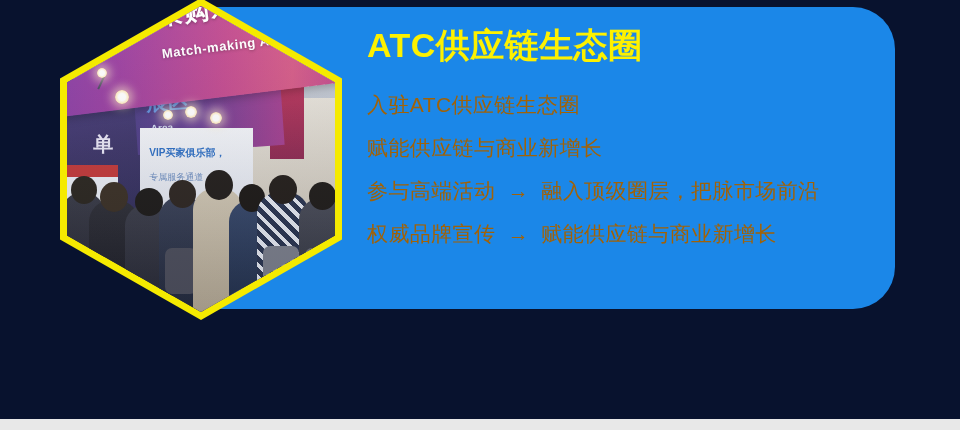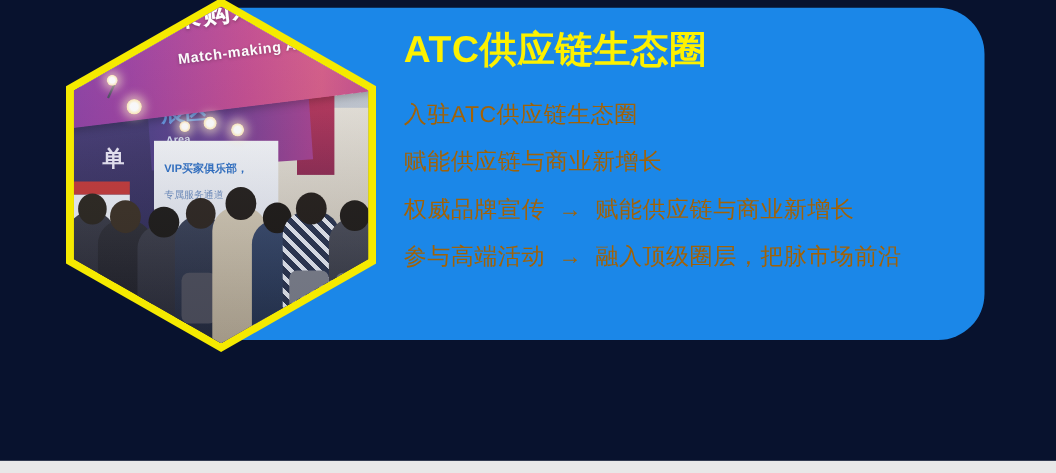--- a/index.html
+++ b/index.html
@@ -242,26 +242,26 @@
   <div class="text-col">
     <div class="headline">ATC供应链生态圈</div>
     <div class="lines">
       <div class="line">
         <span>入驻ATC供应链生态圈</span>
       </div>
       <div class="line">
         <span>赋能供应链与商业新增长</span>
       </div>
       <div class="line">
+        <span>参与高端活动</span>
+        <span class="arrow">→</span>
+        <span>融入顶级圈层，把脉市场前沿</span>
+      </div>
+      <div class="line">
         <span>权威品牌宣传</span>
         <span class="arrow">→</span>
         <span>赋能供应链与商业新增长</span>
       </div>
-      <div class="line">
-        <span>参与高端活动</span>
-        <span class="arrow">→</span>
-        <span>融入顶级圈层，把脉市场前沿</span>
-      </div>
     </div>
   </div>
 
   <div class="bottom-strip"></div>
 </div>
 
 </body></html>

